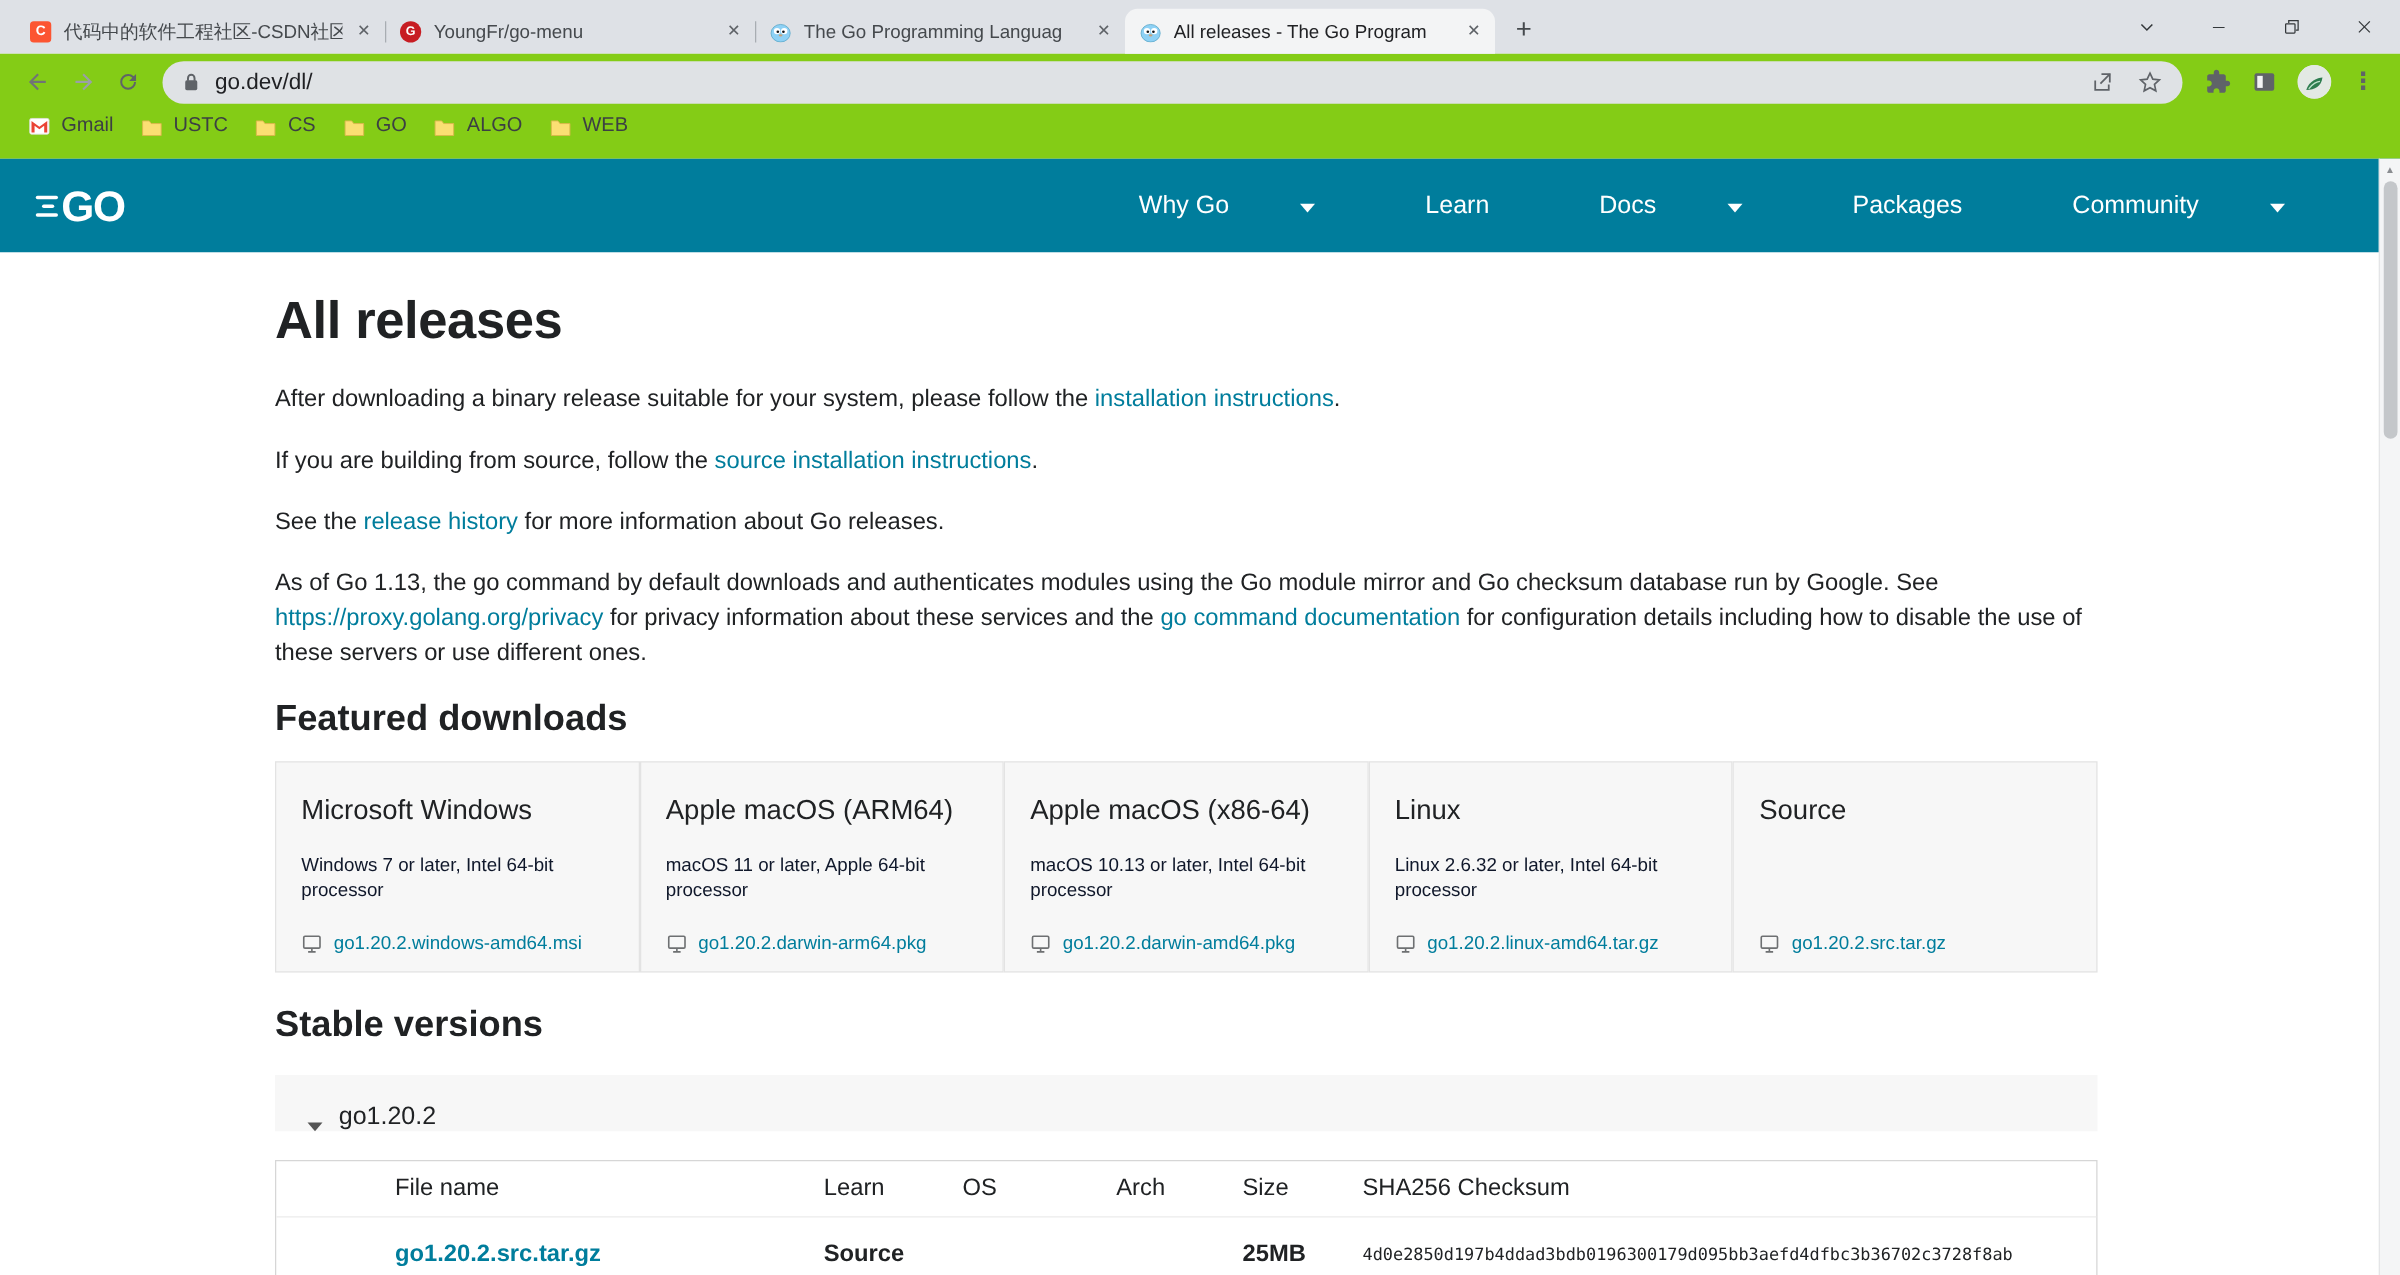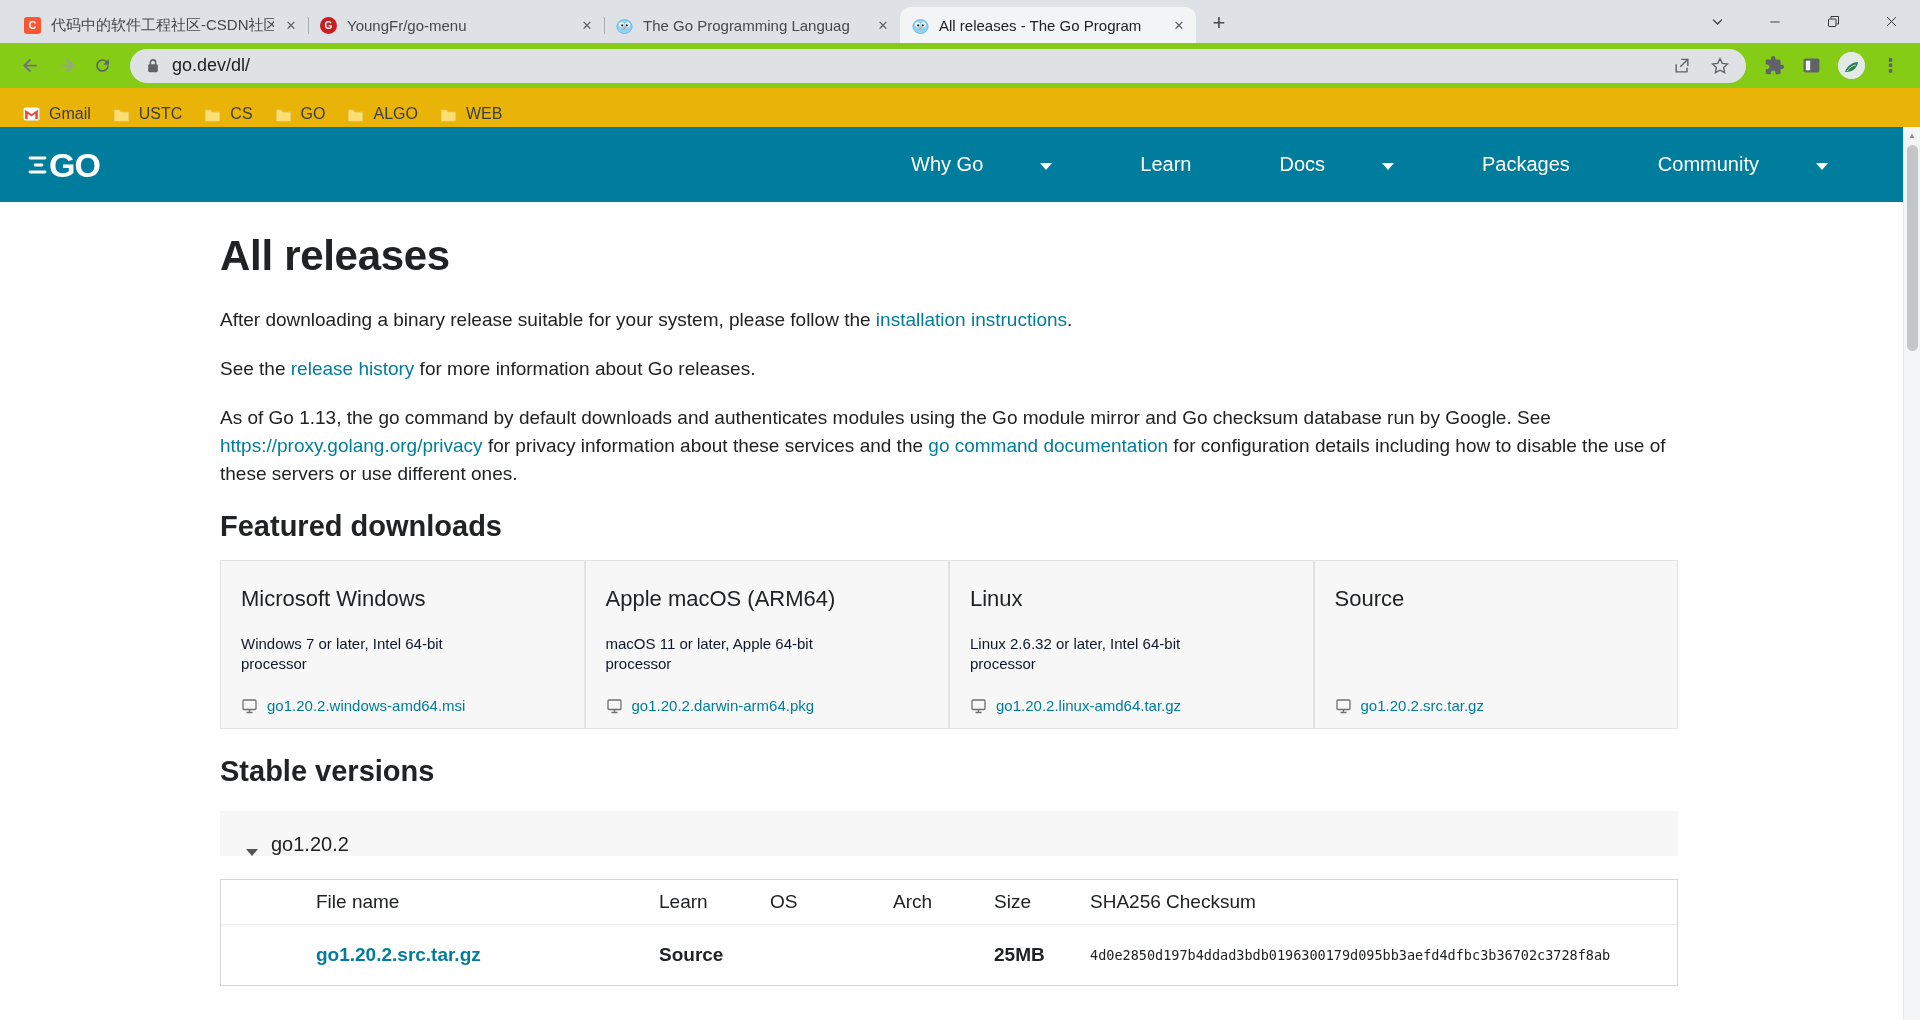--- a/index.html
+++ b/index.html
@@ -21,21 +21,21 @@
   .win-btn { width:58px; height:43px; display:flex; align-items:center; justify-content:center; }
 
   .toolbar { height:45px; background:#84cc16; display:flex; align-items:center; padding:0 12px; }
   .nav-btn { width:36px; height:36px; display:flex; align-items:center; justify-content:center; border-radius:50%; }
   .omnibox { flex:1; height:34px; background:#dfe2e5; border-radius:17px; margin:0 10px; display:flex; align-items:center; padding:0 16px; }
   .omnibox .url { font-size:18px; color:#202124; margin-left:12px; }
   .omnibox .right-icons { margin-left:auto; display:flex; align-items:center; gap:18px; }
   .toolbar .after-box { display:flex; align-items:center; gap:16px; padding:0 8px; }
   .avatar { width:27px; height:27px; border-radius:50%; background:#e7ece8; overflow:hidden; display:flex; align-items:center; justify-content:center; }
 
-  .bookmarks { height:39px; background:#eab308; display:flex; align-items:flex-end; padding-left:16px; }
+  .bookmarks { height:39px; background:#84cc16; display:flex; align-items:flex-start; padding-left:16px; }
   .bm-item { display:flex; align-items:center; gap:9px; font-size:16px; color:#3c4043; padding:4px 15px 4px 7px; border-radius:14px; }
 
   
   .go-navbar { height:75px; background:#007d9c; display:flex; align-items:center; padding:0 0 0 28px; }
   .go-nav-items { margin-left:auto; margin-right:92px; display:flex; align-items:center; gap:88px; }
   .go-nav-item { color:#fff; font-size:20px; display:flex; align-items:center; white-space:nowrap; cursor:pointer;gap:48px; }
   .caret-down { width:0; height:0; border-left:6px solid transparent; border-right:6px solid transparent; border-top:7px solid #fff; margin-left:9px; margin-top:3px; }
 
   
   .pagearea { position:relative; height:818px; background:#fff; overflow:hidden; }
@@ -291,20 +291,21 @@
     </div>
   </div>
 </div>
 
 <div class="pagearea">
   <div class="container">
     <h1 class="page-title">All releases</h1>
 
     <p><span>After downloading a binary release suitable for your system, please follow the </span><a class="link">installation instructions</a><span>.</span></p>
 
+    <p><span>If you are building from source, follow the </span><a class="link">source installation instructions</a><span>.</span></p>
 
     <p><span>See the </span><a class="link">release history</a><span> for more information about Go releases.</span></p>
 
     <p><span>As of Go 1.13, the go command by default downloads and authenticates modules using the Go module mirror and Go checksum database run by Google. See </span><a class="link">https://proxy.golang.org/privacy</a><span> for privacy information about these services and the </span><a class="link">go command documentation</a><span> for configuration details including how to disable the use of these servers or use different ones.</span></p>
 
     <h2 class="section featured">Featured downloads</h2>
 
     <div class="cards">
       <div class="card">
         <div class="card-title">Microsoft Windows</div>
@@ -326,20 +327,33 @@
           <span>
               <svg width="17" height="16" viewBox="0 0 16 16" fill="none" stroke="#6e7072" stroke-width="1.3">
                 <rect x="1.5" y="2" width="13" height="9.5" rx="1"></rect>
                 <path d="M5 14.5h6M8 11.5v3"></path>
               </svg>
             </span>
           <span>go1.20.2.darwin-arm64.pkg</span>
         </div>
       </div>
       <div class="card">
+        <div class="card-title">Apple macOS (x86-64)</div>
+        <div class="card-sub">macOS 10.13 or later, Intel 64-bit processor</div>
+        <div class="card-link">
+          <span>
+              <svg width="17" height="16" viewBox="0 0 16 16" fill="none" stroke="#6e7072" stroke-width="1.3">
+                <rect x="1.5" y="2" width="13" height="9.5" rx="1"></rect>
+                <path d="M5 14.5h6M8 11.5v3"></path>
+              </svg>
+            </span>
+          <span>go1.20.2.darwin-amd64.pkg</span>
+        </div>
+      </div>
+      <div class="card">
         <div class="card-title">Linux</div>
         <div class="card-sub">Linux 2.6.32 or later, Intel 64-bit processor</div>
         <div class="card-link">
           <span>
               <svg width="17" height="16" viewBox="0 0 16 16" fill="none" stroke="#6e7072" stroke-width="1.3">
                 <rect x="1.5" y="2" width="13" height="9.5" rx="1"></rect>
                 <path d="M5 14.5h6M8 11.5v3"></path>
               </svg>
             </span>
           <span>go1.20.2.linux-amd64.tar.gz</span>

